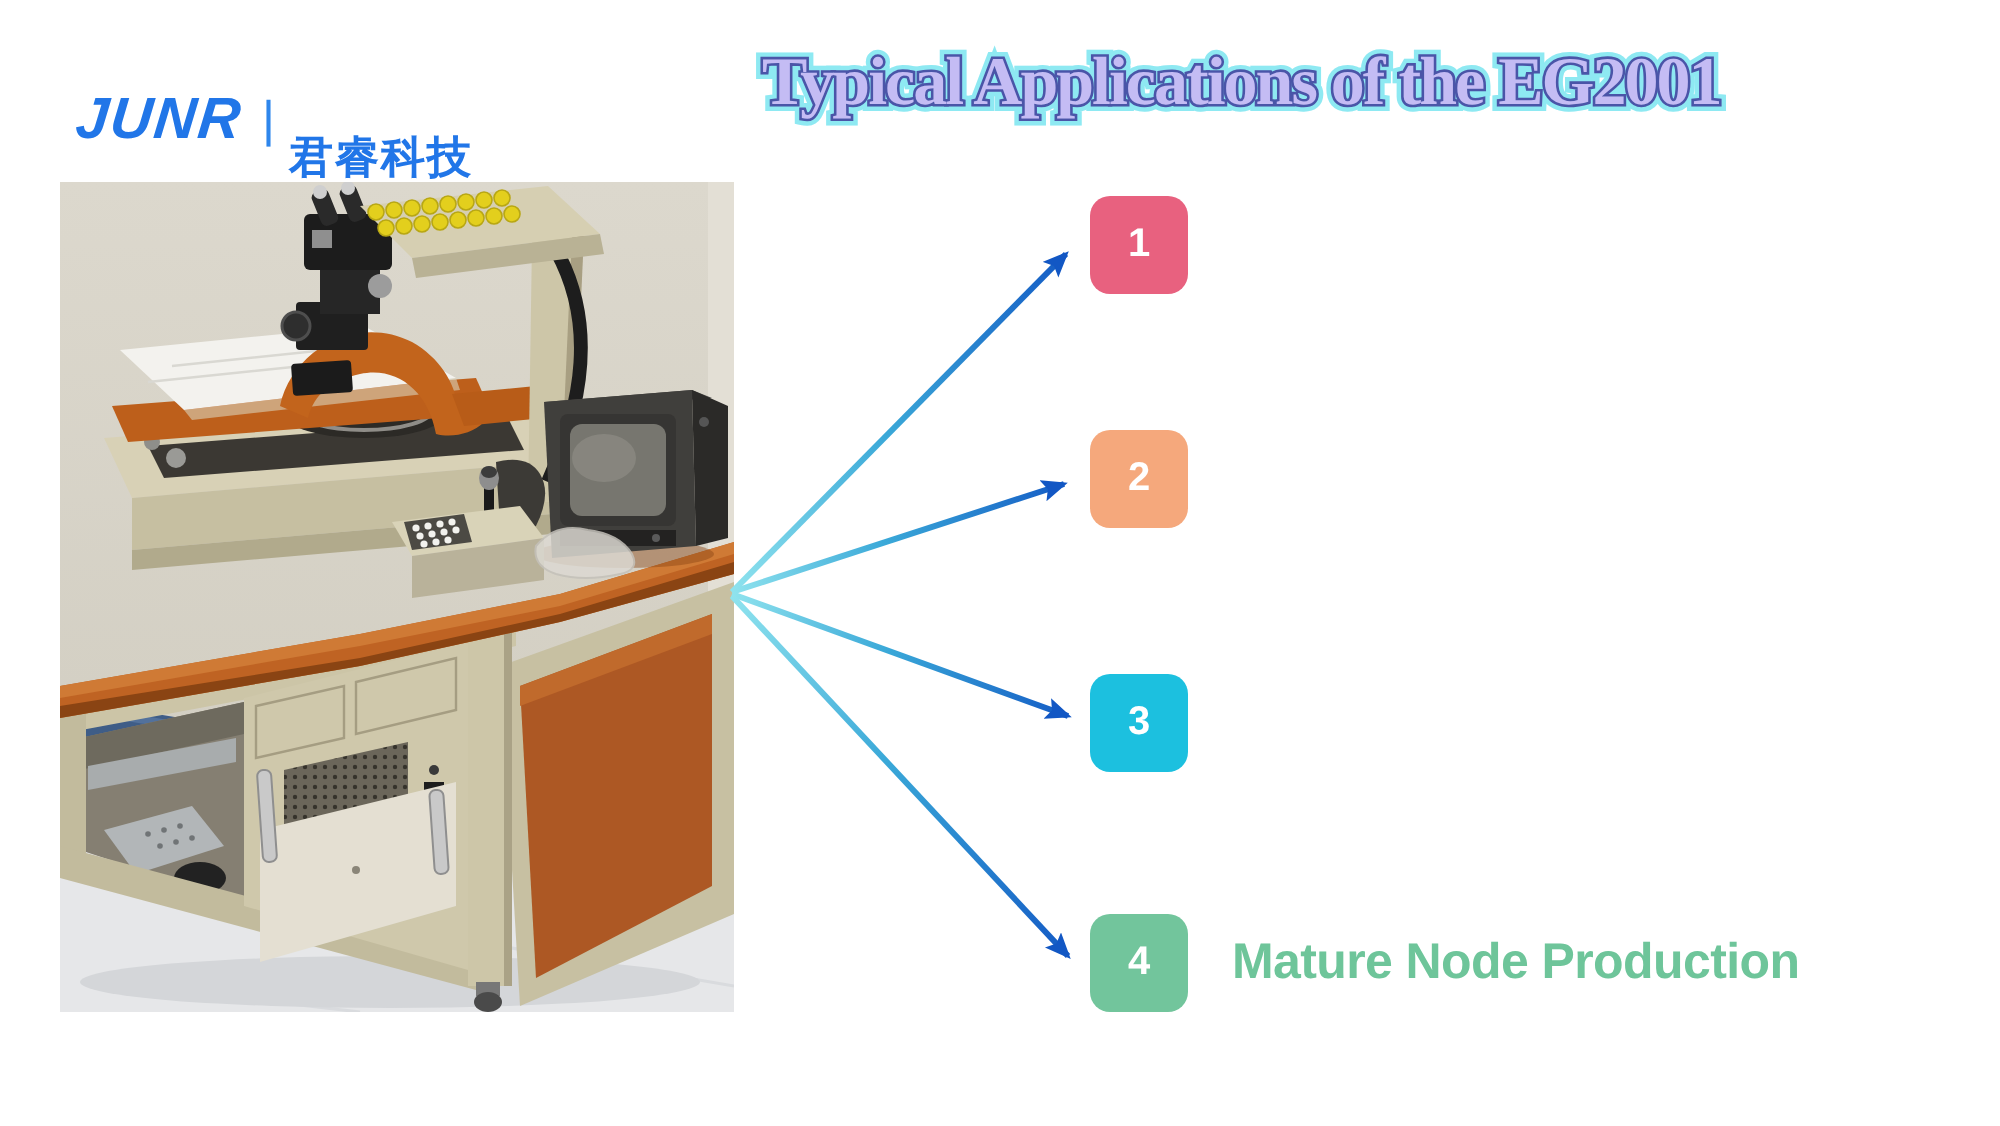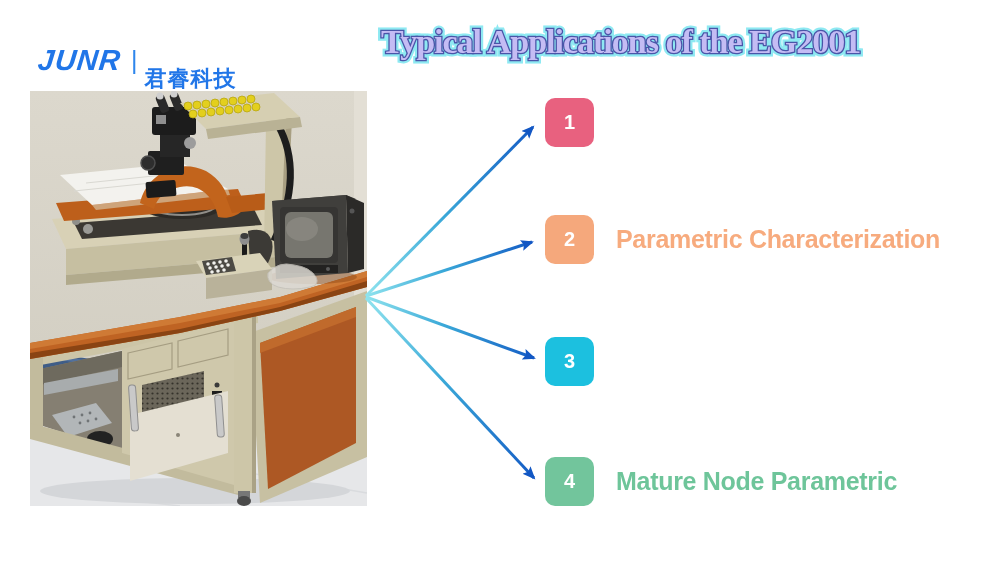--- a/index.html
+++ b/index.html
@@ -260,29 +260,28 @@
   <div class="item item-1">
     <div class="num-box" style="background-color: rgb(232, 97, 127);">
       <span>1</span>
     </div>
   </div>
 
   <div class="item item-2">
     <div class="num-box" style="background-color: rgb(245, 168, 124);">
       <span>2</span>
     </div>
-    <div class="item-label" style="color: rgb(247, 171, 126);">Parametric Characterization</div>
   </div>
 
   <div class="item item-3">
     <div class="num-box" style="background-color: rgb(28, 192, 223);">
       <span>3</span>
     </div>
   </div>
 
   <div class="item item-4">
     <div class="num-box" style="background-color: rgb(114, 197, 156);">
       <span>4</span>
     </div>
-    <div class="item-label" style="color: rgb(110, 197, 154);">Mature Node Parametric</div>
+    <div class="item-label" style="color: rgb(110, 197, 154);">Mature Node Production</div>
   </div>
 
 </div>
 
 </body></html>

